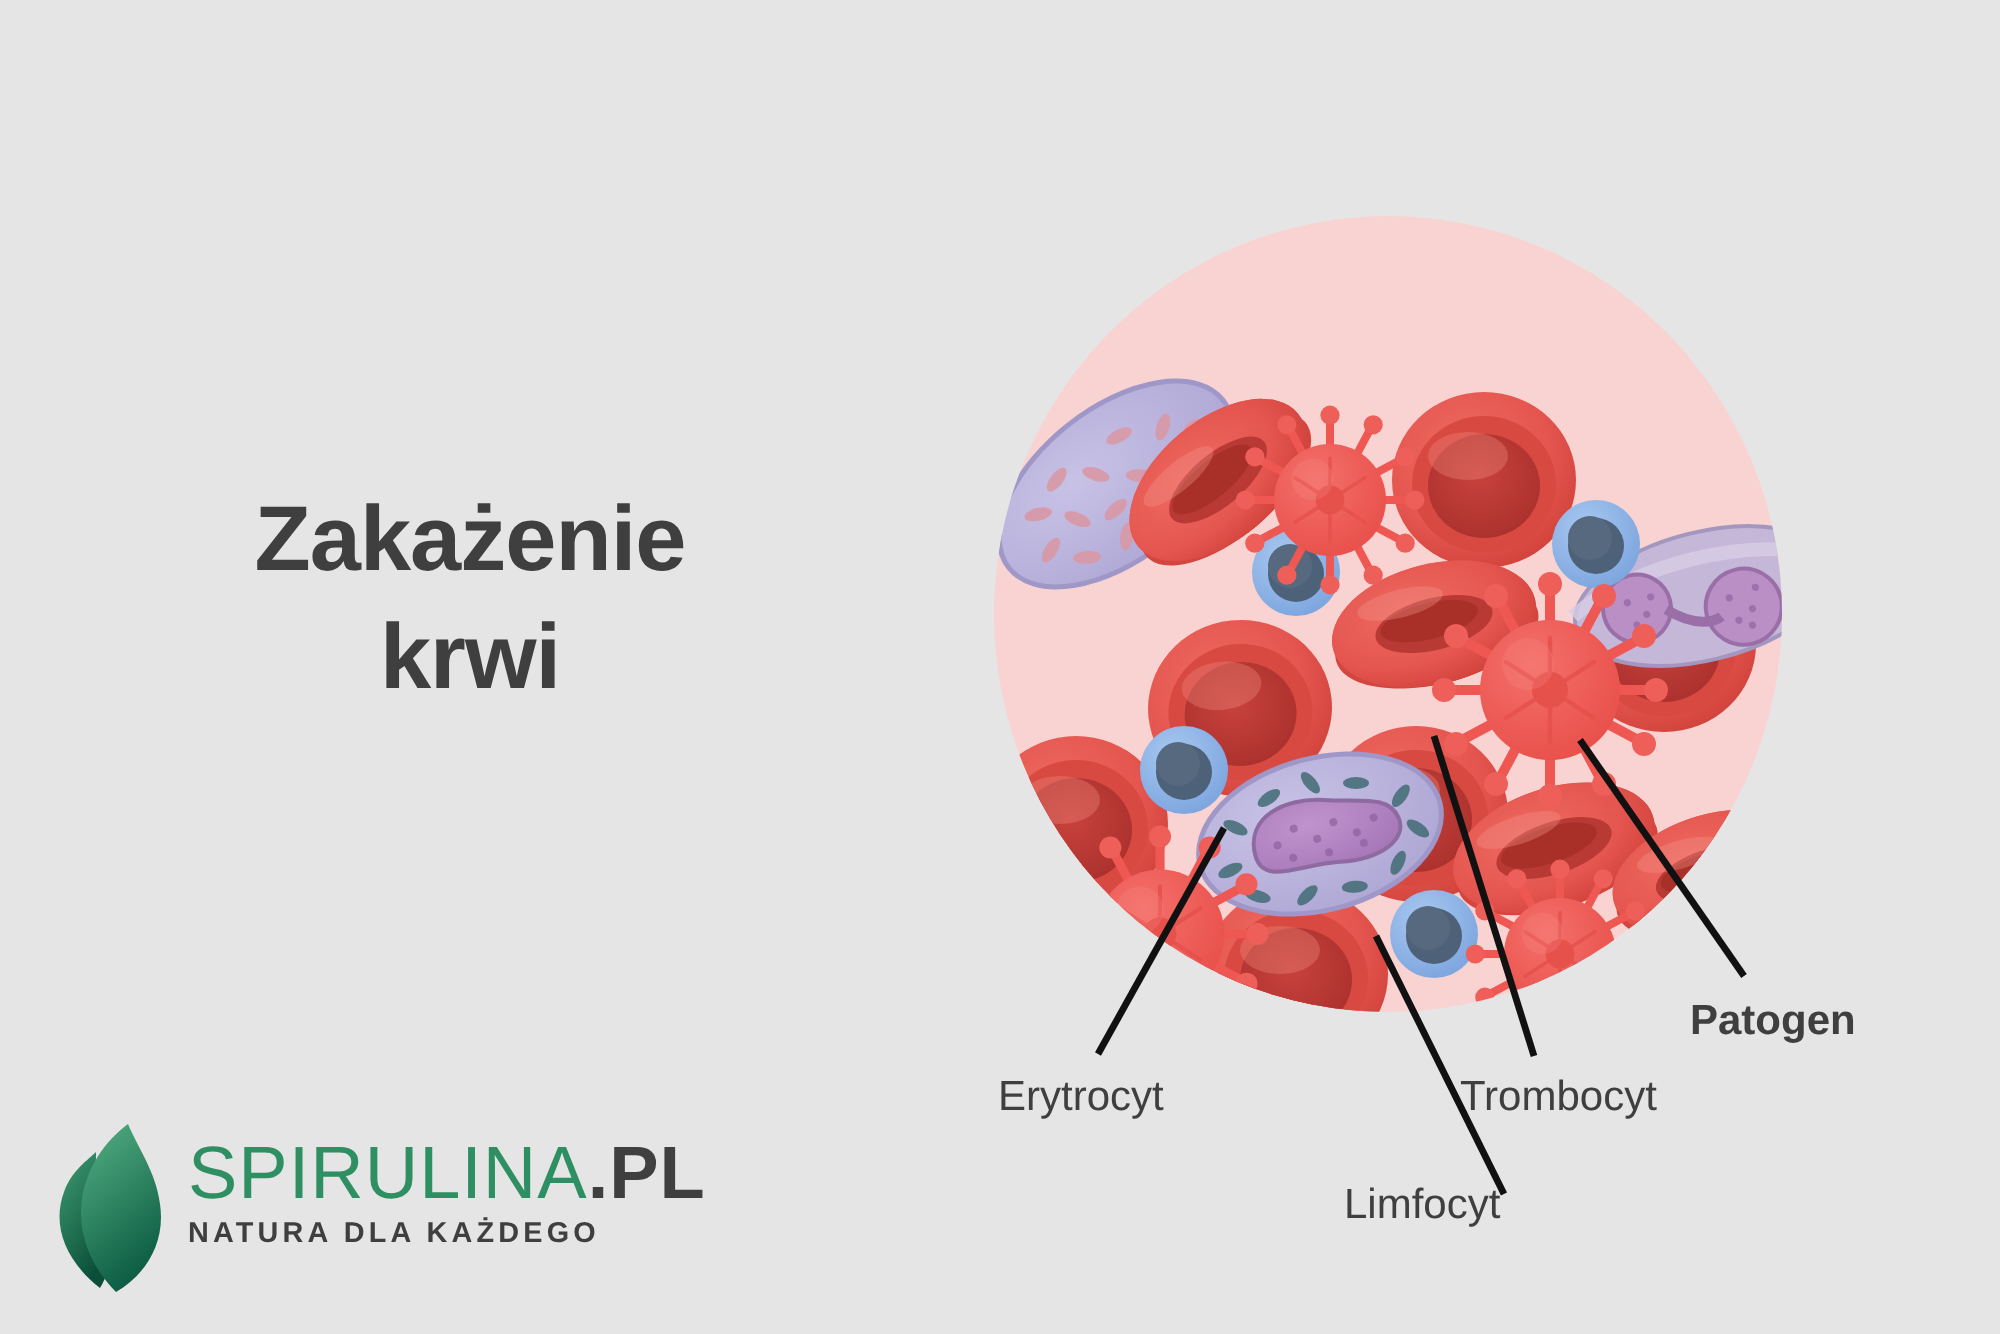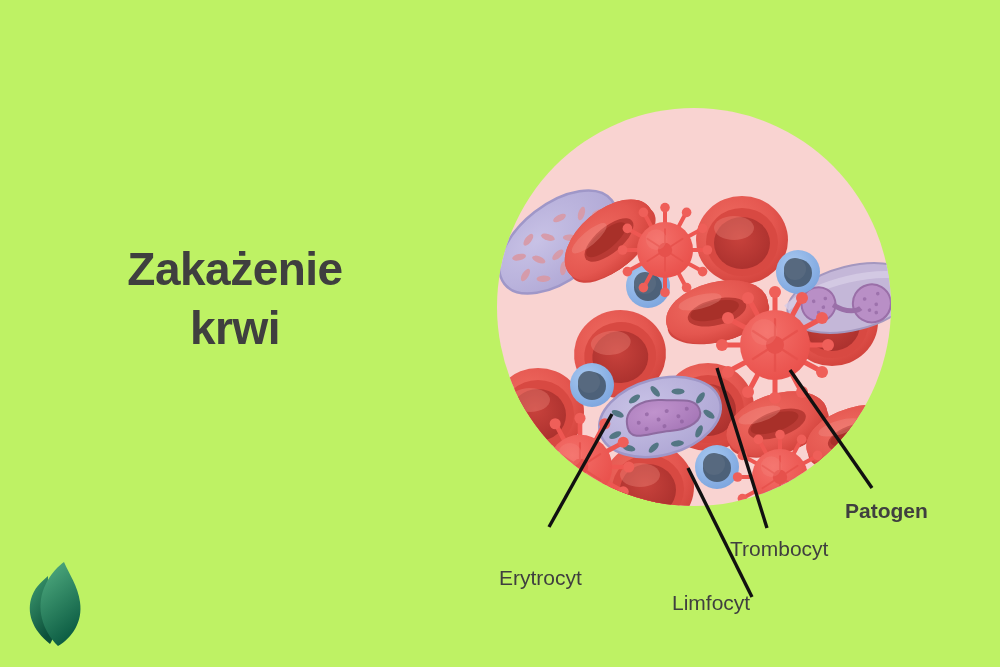--- a/index.html
+++ b/index.html
@@ -2,21 +2,21 @@
 <html><head>
 <meta charset="utf-8">
 <title>Zakazenie krwi</title>
 <style>
   * { margin:0; padding:0; box-sizing:border-box; }
   html,body { width:1000px; height:667px; background:#ffffff; overflow:hidden; }
   body {
     font-family:"Liberation Sans", sans-serif;
     position:relative;
   }
-  #stage { position:absolute; inset:0; width:1000px; height:667px; background:#bef264; }
+  #stage { position:absolute; inset:0; width:1000px; height:667px; background:#e5e5e5; }
 
   
   .title-block {
     position:absolute;
     left:0; top:240px;
     width:470px;
     text-align:center;
     color:#3f3f3f;
     font-weight:bold;
     font-size:46px;
@@ -41,21 +41,21 @@
 
   
   .label {
     position:absolute;
     color:#3f3f3f;
     font-size:21px;
     line-height:1;
     white-space:nowrap;
   }
   .label.bold { font-weight:bold; }
-  .lbl-ery  { left:499px; top:567px; }
+  .lbl-ery  { left:499px; top:538px; }
   .lbl-lim  { left:672px; top:592px; }
   .lbl-tro  { left:730px; top:538px;text-align:right; }
   .lbl-pat  { left:845px; top:500px; }
 
   .leaders { position:absolute; left:0; top:0; width:1000px; height:667px; pointer-events:none; }
 </style>
 </head>
 <body>
 
 <div id="stage">
@@ -379,15 +379,21 @@
           <stop offset="100%" stop-color="#0e5f45"></stop>
         </linearGradient>
         <linearGradient id="lfB" x1="0" y1="0" x2="0.5" y2="1">
           <stop offset="0%" stop-color="#3f9d72"></stop>
           <stop offset="100%" stop-color="#0b4f3a"></stop>
         </linearGradient>
       </defs>
       <path d="M28,84 C10,70 4,52 10,36 C14,25 22,20 26,16 C26,34 24,48 30,62 C33,70 32,78 28,84 Z" fill="url(#lfB)"></path>
       <path d="M36,86 C20,70 14,48 22,28 C28,13 38,5 42,2 C47,14 56,26 58,42 C61,62 50,78 36,86 Z" fill="url(#lfA)"></path>
     </svg>
+    <div class="logo-text">
+      <div class="logo-word">
+        <span style="color:#2e8f62;font-weight:normal;">SPIRULINA</span><span style="color:#3f3f3f;font-weight:bold;">.PL</span>
+      </div>
+      <div class="logo-tag">NATURA DLA KAŻDEGO</div>
+    </div>
   </div>
 
 </div>
 
 </body></html>

